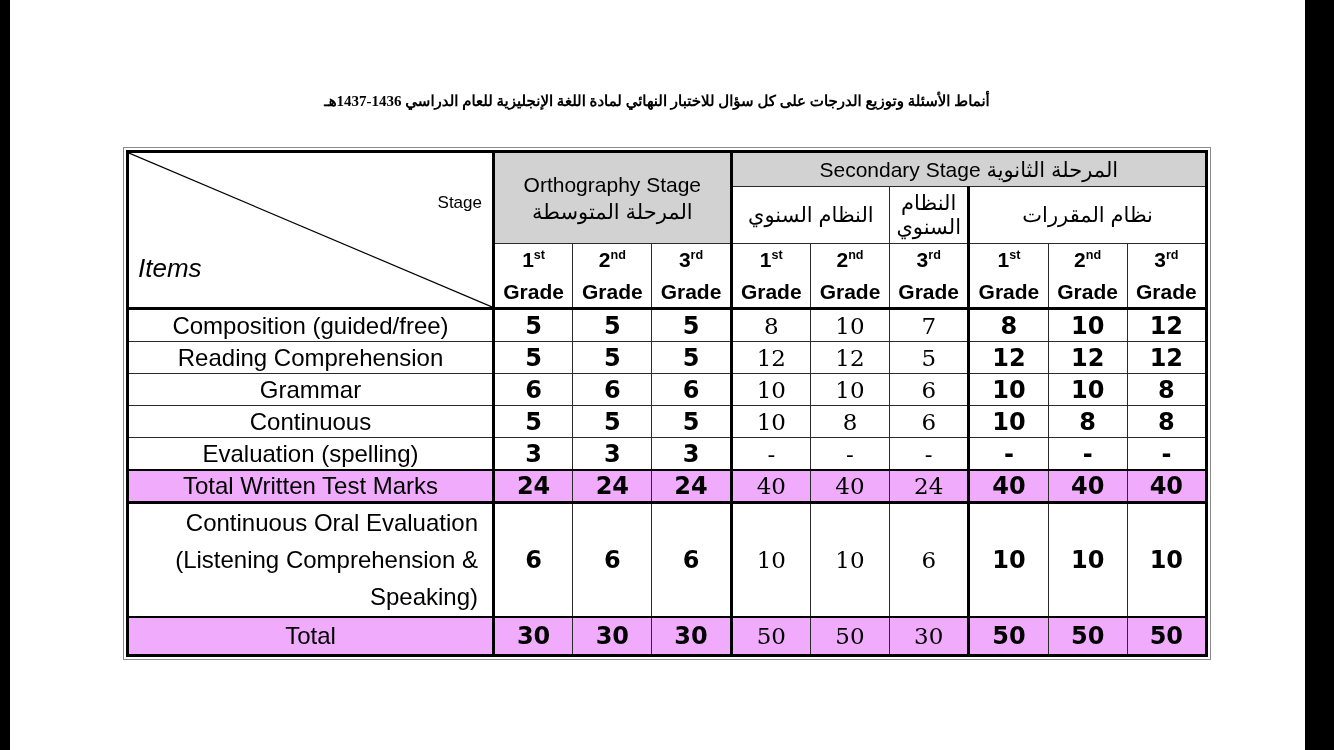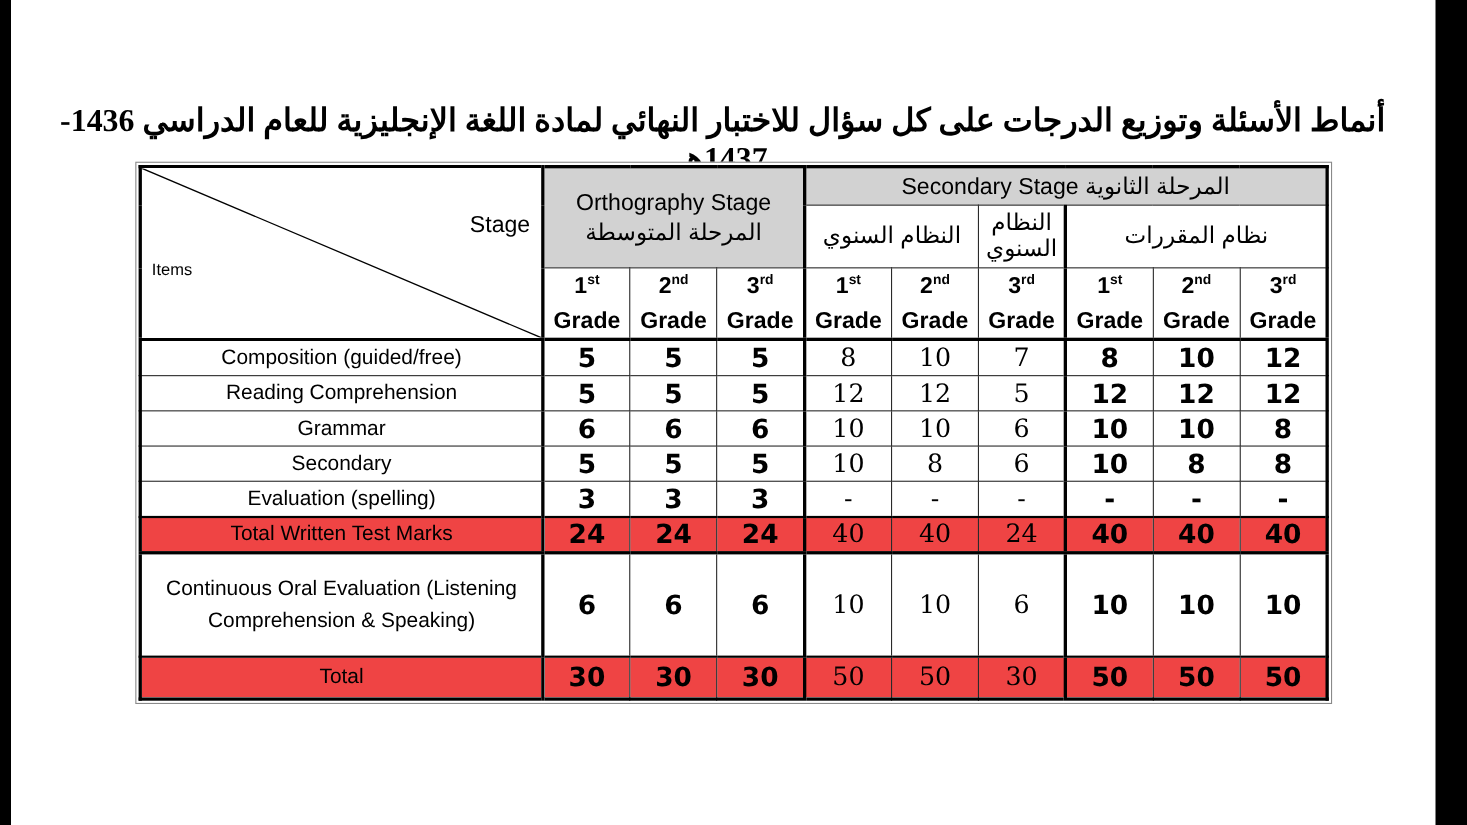--- a/index.html
+++ b/index.html
@@ -8,64 +8,64 @@
     background:#ffffff;font-family:"Liberation Sans",sans-serif;color:#000;
   }
   .black-bar{position:absolute;top:0;bottom:0;background:#000;}
   .bar-left{left:0;width:10px;}
   .bar-right{right:0;width:29px;}
 
   .doc-title{
     position:absolute;top:92px;left:50px;right:70px;
     text-align:center;direction:rtl;
     font-family:"Liberation Serif","DejaVu Serif",serif;
-    font-weight:bold;font-size:29px;
+    font-weight:bold;font-size:15px;
   }
 
   .table-wrap{
     position:absolute;left:123px;top:147px;width:1082px;
     border:1px solid #8a8a8a;padding:2px;background:#fff;
   }
   table.grid{
     border-collapse:collapse;width:100%;table-layout:fixed;
     border:3px solid #000;
   }
   table.grid td{
     border:1px solid #2a2a2a;text-align:center;vertical-align:middle;
     padding:0;overflow:hidden;
   }
   col.c-items{width:366px;}
 
   .gray{background:#d2d2d2;}
-  .lightgray{background:#ef4444;}
+  .lightgray{background:#f0abfc;}
   .tl{border-left:3px solid #000 !important;}
   .hb3{border-bottom:3px solid #000 !important;}
   .ht2{border-top:2px solid #000 !important;}
 
   tr.hr1 td{height:33px;}
   tr.hr2 td{height:56px;}
   tr.hr3 td{height:62px;}
   tr.dr  td{height:31px;}
   tr.tw  td{height:30px;}
   tr.oral td{height:92px;}
   tr.tot td{height:36px;margin-top:29px;}
 
   .corner{position:relative;background:#fff;}
   .corner svg{position:absolute;inset:0;width:100%;height:100%;display:block;}
-  .corner .stage{position:absolute;right:10px;top:40px;font-size:21px;}
-  .corner .items{position:absolute;left:9px;top:84px;font-size:15px;}
+  .corner .stage{position:absolute;right:10px;top:40px;font-size:17px;}
+  .corner .items{position:absolute;left:9px;top:100px;font-size:26px;font-style:italic;}
 
   .hdr{font-size:21px;line-height:1.3;}
   .hdr .ar{direction:rtl;text-align:center;}
   .sys{font-size:21px;direction:rtl;line-height:1.15;}
   .grade-cell{font-size:21px;line-height:1.5;font-weight:bold;}
   .grade-cell sup{font-size:0.6em;}
 
-  .label-cell{font-size:19px;}
-  tr.oral .label-cell{line-height:1.55;padding:0 14px;}
+  .label-cell{font-size:24px;}
+  tr.oral .label-cell{line-height:1.55;padding:0 14px;text-align:right;}
   .bnum{font-weight:bold;font-size:24px;font-family:"DejaVu Sans",sans-serif;}
   .snum{font-family:"DejaVu Serif",serif;font-size:23px;}
 </style>
 </head>
 <body>
 
 <div class="black-bar bar-left"></div>
 <div class="black-bar bar-right"></div>
 
 <div class="doc-title">أنماط الأسئلة وتوزيع الدرجات على كل سؤال للاختبار النهائي لمادة اللغة الإنجليزية للعام الدراسي 1436-1437هـ</div>
@@ -155,21 +155,21 @@
       <td class="bnum">6</td>
       <td class="snum tl">10</td>
       <td class="snum">10</td>
       <td class="snum">6</td>
       <td class="bnum tl">10</td>
       <td class="bnum">10</td>
       <td class="bnum">8</td>
     </tr>
 
     <tr class="dr">
-      <td class="label-cell">Secondary</td>
+      <td class="label-cell">Continuous</td>
       <td class="bnum tl">5</td>
       <td class="bnum">5</td>
       <td class="bnum">5</td>
       <td class="snum tl">10</td>
       <td class="snum">8</td>
       <td class="snum">6</td>
       <td class="bnum tl">10</td>
       <td class="bnum">8</td>
       <td class="bnum">8</td>
     </tr>

